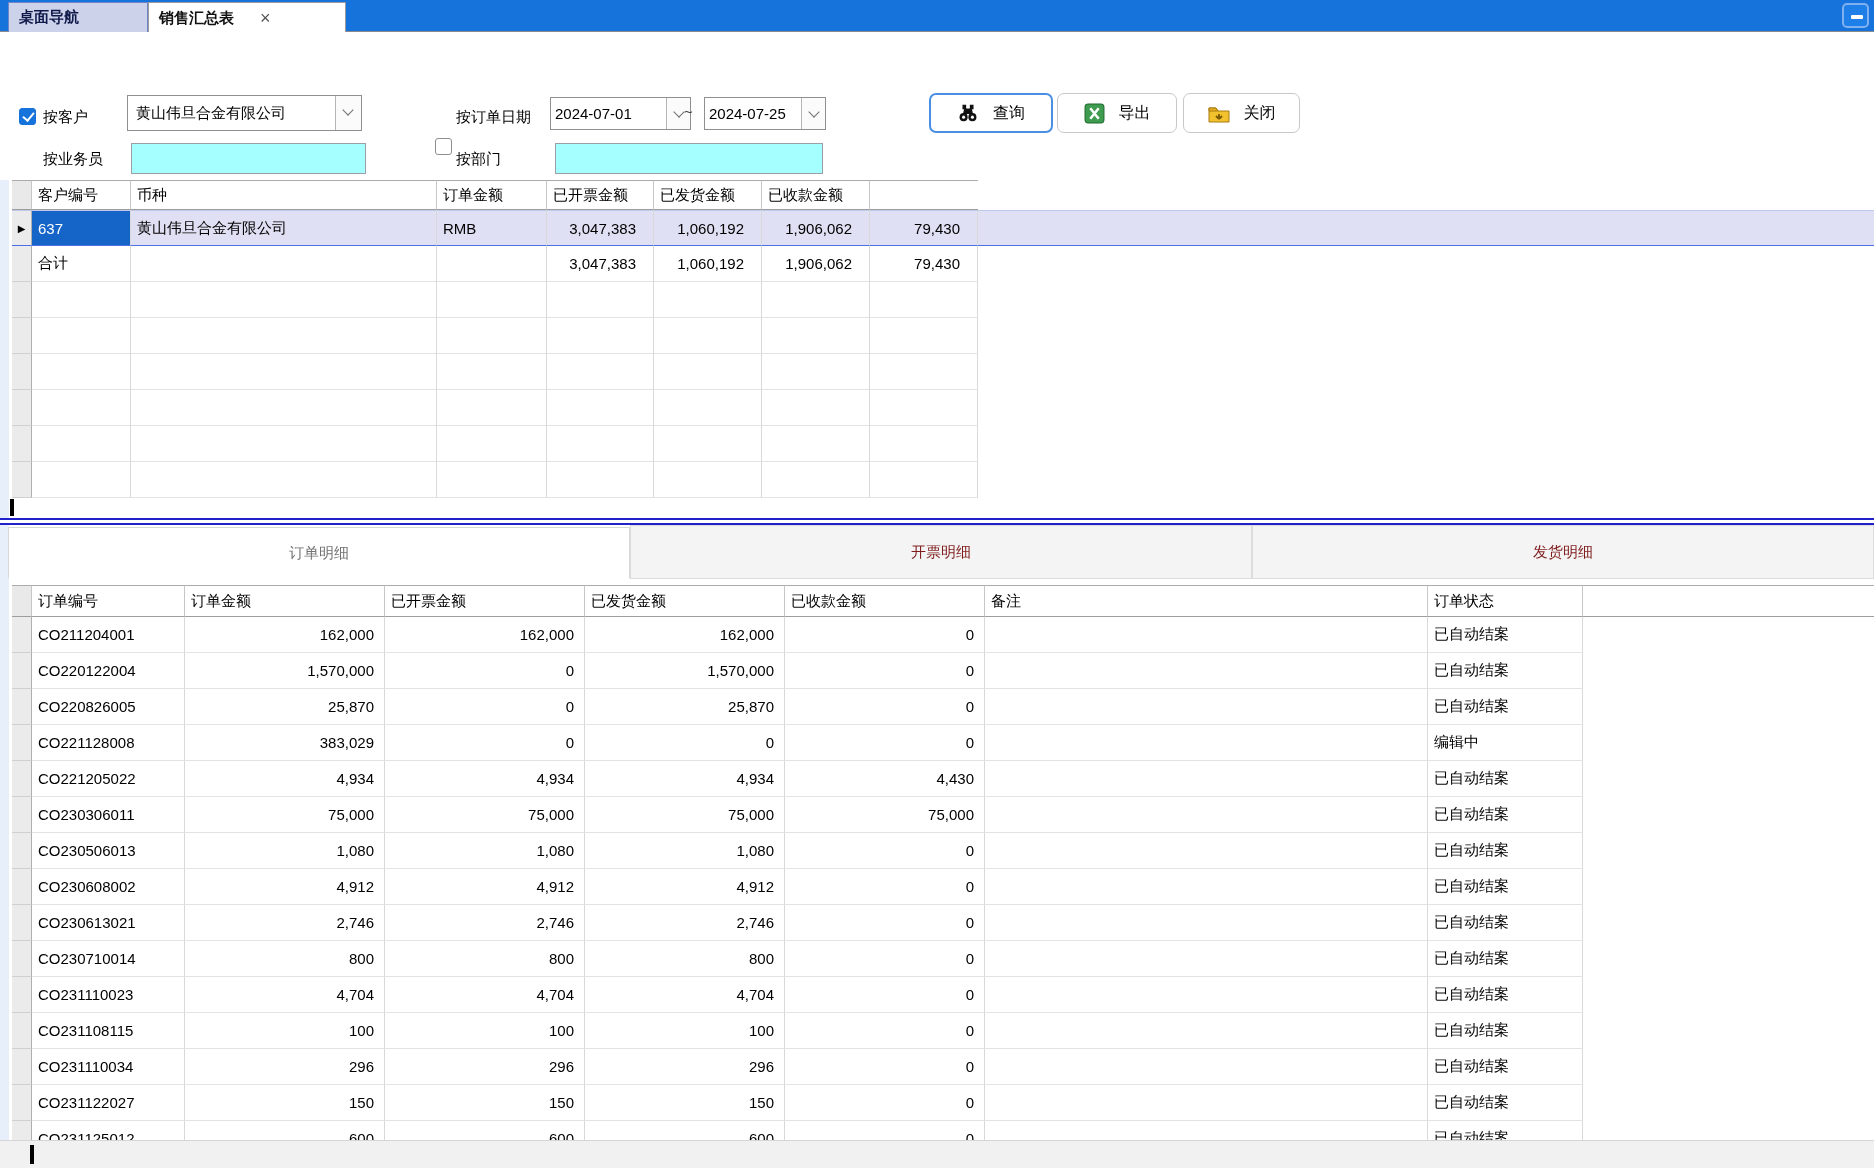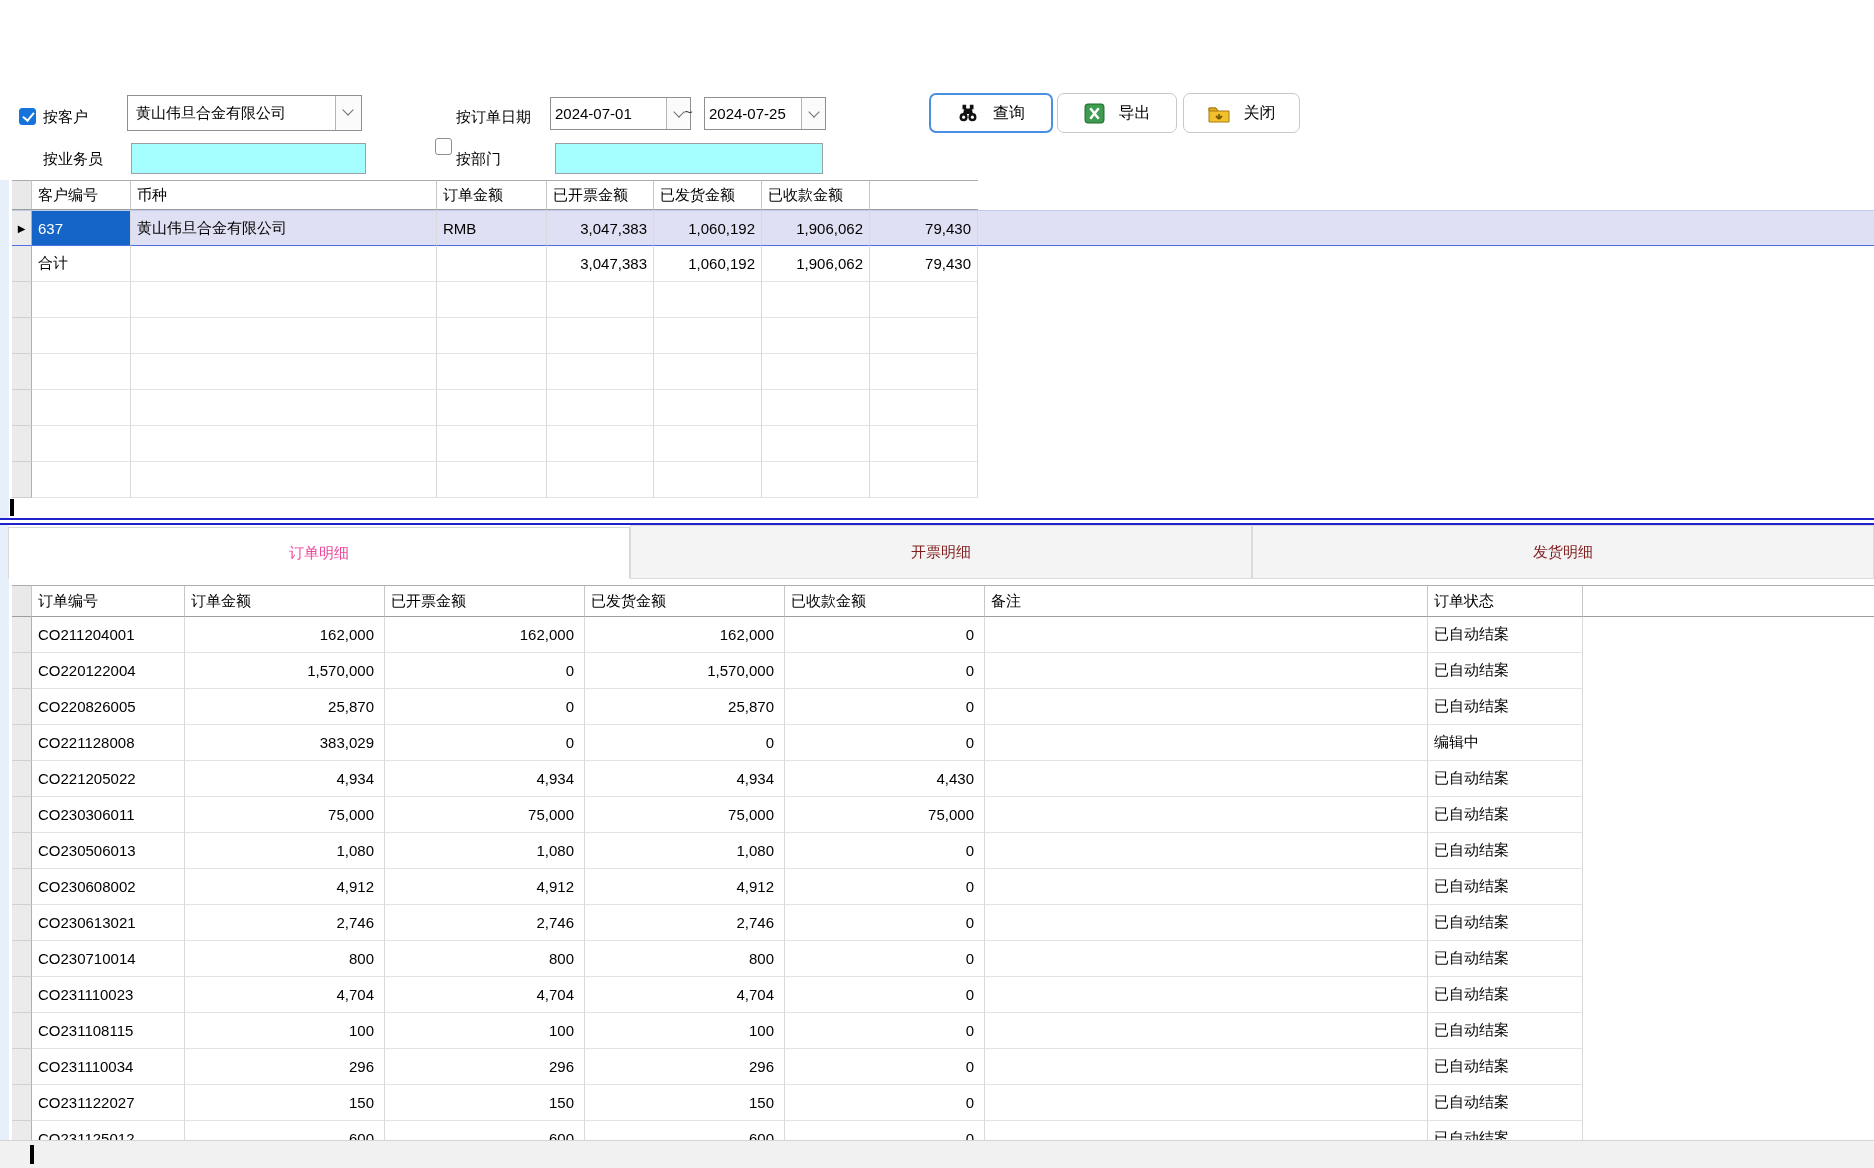--- a/index.html
+++ b/index.html
@@ -47,50 +47,64 @@
        border-right:1px solid #C6C6C6; border-bottom:1px solid #9E9E9E; border-top:1px solid #ABABAB; background:#fff; }
   .bg-grid .hrow .hcell { height:32px; }
   .hrow .gutter { background:#E9E9E9; padding-left:0; }
   .hrow .filler { border-right:none; background:#fff; }
   .cell { height:36px; display:flex; align-items:center; padding-left:6px;
        border-right:1px solid #D9D9D9; border-bottom:1px solid #E3E3E3; background:#fff; overflow:hidden; white-space:nowrap; }
   .cell.gutter { background:#EBEBEB; border-right:1px solid #B0B0B0; border-bottom:1px solid #D0D0D0;
        padding-left:0; justify-content:center; font-size:10px; color:#000; }
   .cell.filler { border-right:none; border-bottom:none; background:#fff; }
   
-  .tg-row .c3,.tg-row .c4,.tg-row .c5,.tg-row .c6 { justify-content:flex-end; padding-right:6px; }
+  .tg-row .c3,.tg-row .c4,.tg-row .c5,.tg-row .c6 { justify-content:flex-end; padding-right:17px; }
   .bg-row .c1,.bg-row .c2,.bg-row .c3,.bg-row .c4 { justify-content:flex-end; padding-right:10px; }
   
   .tg-row.selected .cell { background:#E0E0F4; border-bottom:1px solid #4D6FE3; border-top:1px solid #BFC9EC; }
   .tg-row.selected .cell.gutter { background:#EBEBEB; border-bottom:1px solid #4D6FE3; }
   .tg-row.selected .c0 { background:#1565C8; color:#fff; }
   .tg-row.selected .cell.filler { background:#E0E0F4; border-bottom:1px solid #4D6FE3; }
 
   #grid-top { position:absolute; top:180px; left:12px; right:0; height:319px; }
   #grid-bot { position:absolute; top:585px; left:12px; right:0; height:555px; overflow:hidden; }
 
   
   #ibeam1 { position:absolute; left:10px; top:499px; width:4px; height:17px; background:#000; }
   #splitter { position:absolute; top:518px; left:0; right:0; height:7px;
       border-top:2px solid #2121CC; border-bottom:2px solid #2121CC; background:#fff; }
   #detailtabs { position:absolute; top:527px; left:8px; right:0; height:52px; display:flex; align-items:flex-end; background:#FAFAFA; }
   .dtab { flex:1; height:54px; display:flex; align-items:center; justify-content:center; font-size:15px; color:#7f1d1d;
       background:#F4F4F4; border:1px solid #DCDCDC; cursor:pointer; }
-  .dtab.active { background:#fff; height:52px; border-color:#D8D8D8; border-bottom:1px solid #fff; color:#ec4899; }
+  .dtab.active { background:#fff; height:52px; border-color:#D8D8D8; border-bottom:1px solid #fff; color:#737373; }
 
   
   #bottombar { position:absolute; top:1140px; left:0; right:0; height:28px; background:#F1F1F1; border-top:1px solid #D5D5D5; }
   #ibeam2 { position:absolute; left:30px; top:1145px; width:4px; height:19px; background:#000; }
 
   .icon-svg { display:block; }
 </style>
 </head>
 <body>
 <div id="app">
 
+  <div id="titlebar">
+    <div id="tabbar">
+        <div class="ttab">
+          <span>桌面导航</span>
+        </div>
+        <div class="ttab active">
+          <span>销售汇总表</span>
+          <span class="closex">×</span>
+        </div>
+      </div>
+    <div id="minbtn">
+      <div class="dash"></div>
+    </div>
+  </div>
 
   <div id="leftframe"></div>
 
   <div id="filters">
 
     <div class="abs cb checked" style="left:19px;top:63px"></div>
     <div class="abs flabel" style="left:43px;top:62px">按客户</div>
     <div class="abs combo" style="left:127px;top:50px;width:235px;height:36px">
       <div class="cval">黄山伟旦合金有限公司</div>
       <div class="arrowbox"></div>

